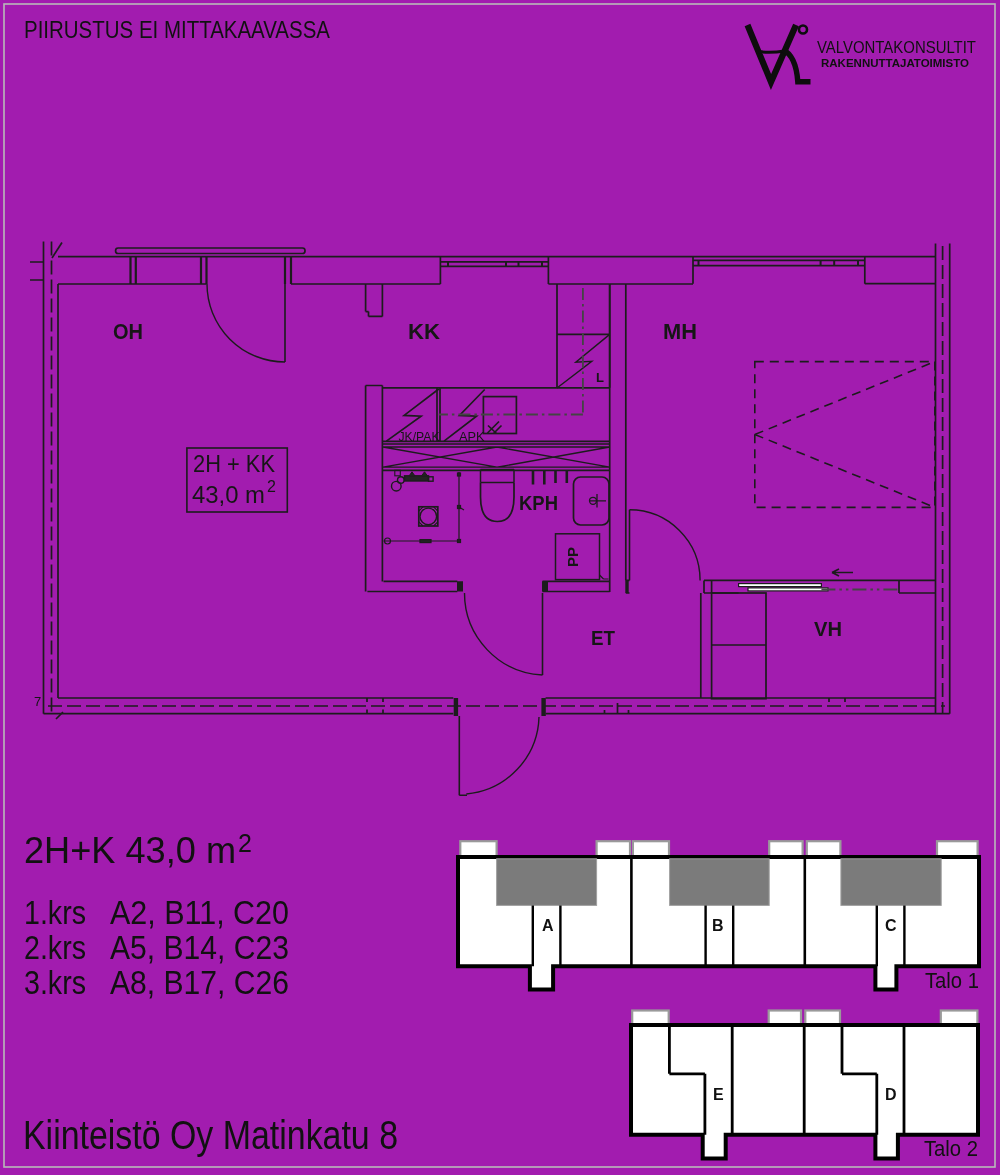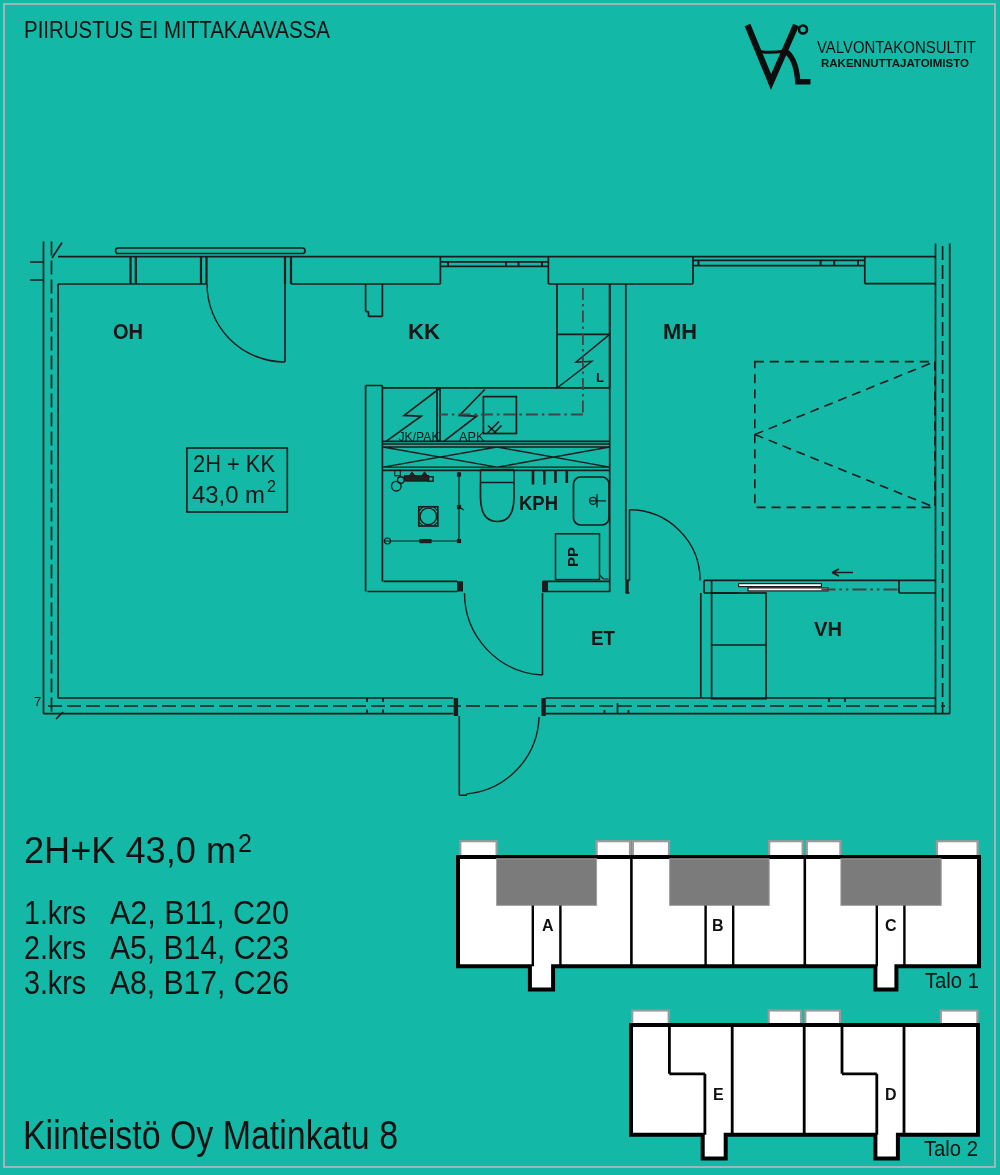--- a/index.html
+++ b/index.html
@@ -1,16 +1,16 @@
 <!DOCTYPE html>
 <html><head>
 <meta charset="utf-8">
 <style>
 html,body{margin:0;padding:0;background:#fff;}
-#page{position:relative;width:1000px;height:1175px;background:#14b8a6;font-family:"Liberation Sans",sans-serif;}
+#page{position:relative;width:1000px;height:1175px;background:#a21caf;font-family:"Liberation Sans",sans-serif;}
 svg{position:absolute;left:0;top:0;}
 </style>
 </head>
 <body>
 <div id="page">
 <svg width="1000" height="1175" viewBox="0 0 1000 1175">
 
 <rect x="4" y="4" width="991" height="1163" fill="none" stroke="#b9b9b9" stroke-width="1.6"></rect>
 
 <text x="24" y="37.5" font-size="23" fill="#111" textLength="306" lengthAdjust="spacingAndGlyphs">PIIRUSTUS EI MITTAKAAVASSA</text>

